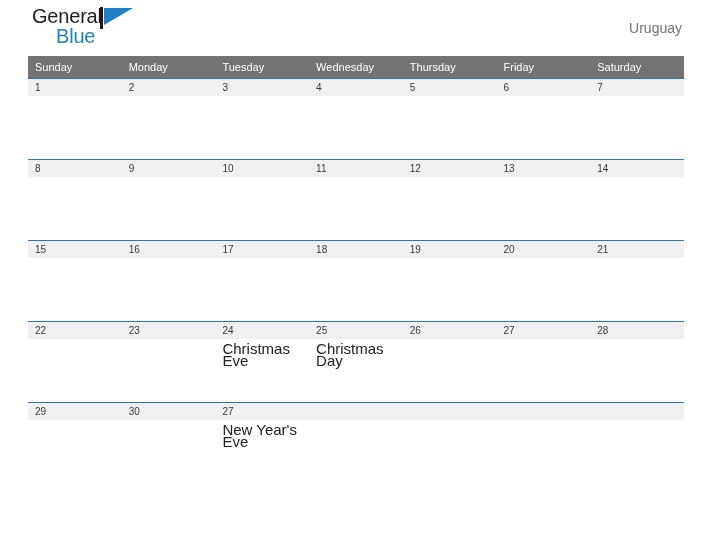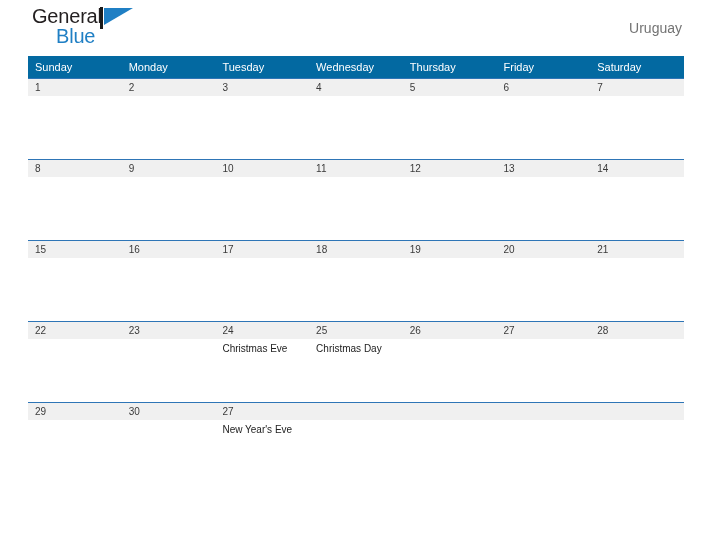--- a/index.html
+++ b/index.html
@@ -85,21 +85,21 @@
 
   
   .calendar {
     margin: 0 28px;
     width: 656px;
     border-collapse: collapse;
     table-layout: fixed;
   }
 
   .calendar thead th {
-    background: #0369a1;
+    background: #737373;
     color: #ffffff;
     font-size: 11px;
     font-weight: normal;
     text-align: left;
     padding: 5px 0 5px 7px;
     height: 18px;
     box-sizing: border-box;
   }
 
   .calendar tbody tr.week-row td {
@@ -124,21 +124,21 @@
     padding-left: 7px;
     font-size: 10px;
     color: #3a3a3a;
     box-sizing: border-box;
   }
   .daycell.empty .daynum-band {
     background: #f0f0f0;
   }
   .event {
     padding: 4px 5px 0 7px;
-    font-size: 10px;
+    font-size: 15px;
     color: #222222;
     line-height: 12px;
   }
 </style>
 </head>
 <body>
 
 <div class="page">
 
   <div class="topbar">

